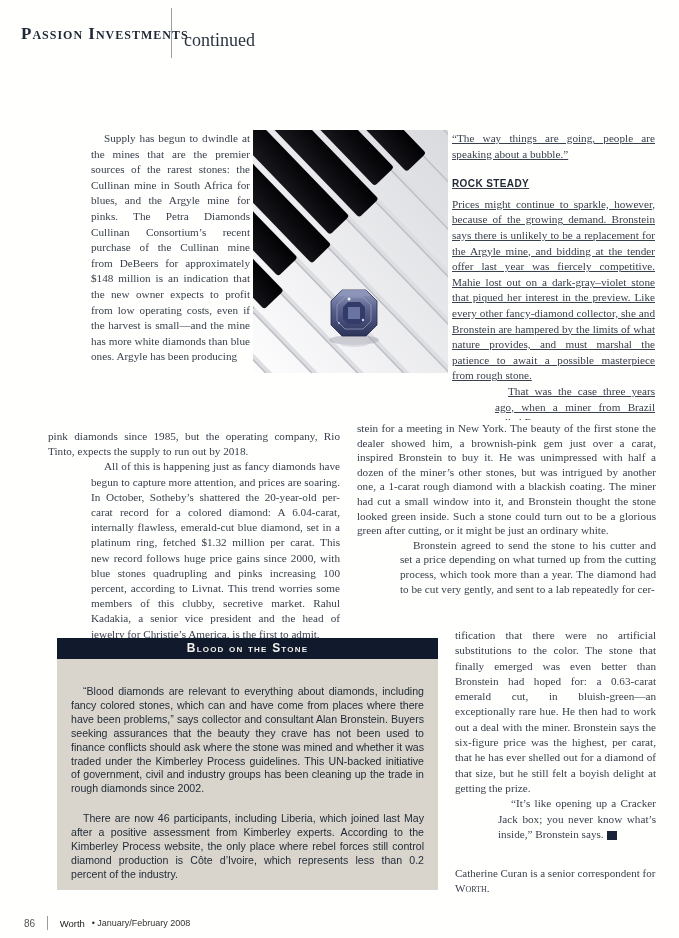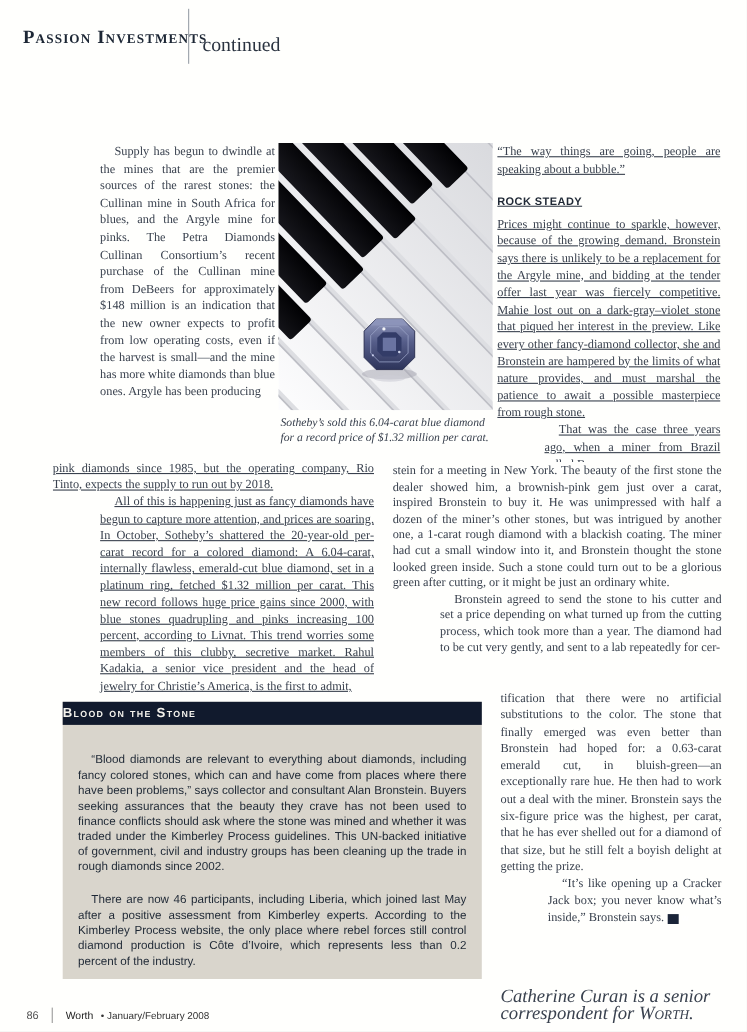--- a/index.html
+++ b/index.html
@@ -11,21 +11,21 @@
   
   .masthead{position:absolute;top:24px;left:21px;}
   .mast-title{font-variant:small-caps;font-size:17px;letter-spacing:1px;color:#1d2735;font-weight:600;}
   .mast-divider{position:absolute;top:8px;left:171px;width:1px;height:50px;background:#9aa0a8;}
   .mast-continued{position:absolute;top:30px;left:184px;font-size:18px;color:#2a3340;}
   
   .txt{position:absolute;text-align:justify;font-size:11.2px;line-height:15.6px;overflow:hidden;}
   .txt p{margin:0;}
   .txt p.ind{text-indent:13px;margin-left:43px;}
   .col-left-narrow{left:48px;top:131px;width:202px;height:288px;}
-  .col-left-wide{left:48px;top:419px;width:292px;height:214px;line-height:15.2px;text-decoration:underline;}
+  .col-left-wide{left:48px;top:429px;width:292px;height:214px;line-height:15.2px;}
   .col-right-narrow{left:452px;top:131px;width:203px;height:289px;text-decoration:underline;}
   .col-right-wide{left:357px;top:421px;width:299px;height:205px;line-height:14.6px;}
   .col-right-bottom{left:455px;top:628px;width:201px;height:232px;line-height:15.3px;}
   .rock-heading{
     font-family:"Liberation Sans", sans-serif;font-weight:bold;font-size:10px;
     letter-spacing:.4px;color:#1f2835;margin:14px 0 5px 0 !important;text-align:left;
   }
   .endmark{
     display:inline-block;width:10px;height:9px;background:#1a2438;color:#fff;
     font-family:"Liberation Sans", sans-serif;font-weight:bold;font-size:7px;
@@ -33,36 +33,36 @@
   }
   
   .photo{position:absolute;left:253px;top:130px;width:195px;height:243px;overflow:hidden;}
   .caption{
     position:absolute;left:255px;top:378px;width:192px;
     font-style:italic;font-size:10.6px;line-height:14px;color:#39414e;text-align:left;
   }
   
   .sidebar{position:absolute;left:57px;top:638px;width:381px;height:252px;background:#d9d5cc;}
   .sidebar-head{
-    height:21px;background:#111a2d;color:#f4f2ec;
+    height:21px;background:#111a2d;color:#f4f2ec;text-align:center;
     font-family:"Liberation Sans", sans-serif;font-weight:bold;font-size:12px;
     letter-spacing:1.2px;line-height:21px;font-variant:small-caps;
   }
   .sidebar-body{
     padding:10px 14px 0 14px;font-family:"Liberation Sans", sans-serif;
     font-size:10.6px;line-height:13.9px;color:#1e2835;text-align:justify;overflow:hidden;height:214px;
   }
   .sidebar-body p{margin:0 0 4px 0;}
   .sidebar-body p.ind{text-indent:12px;margin-top:16px;}
   .sb-lead{font-weight:bold;}
   .sb-film{font-weight:bold;font-style:italic;}
   
   .byline{
     position:absolute;left:455px;top:866px;width:205px;
-    font-style:italic;font-size:17px;line-height:15px;color:#39414e;margin-top:32px;
+    font-size:11px;line-height:15px;color:#39414e;
   }
   .byline .brand{font-variant:small-caps;}
   
   .footer{position:absolute;left:24px;top:916px;font-family:"Liberation Sans", sans-serif;font-size:10px;color:#3a3a3a;}
   .footer .pnum{display:inline-block;vertical-align:middle;color:#555;}
   .footer .fdiv{display:inline-block;vertical-align:middle;width:1px;height:14px;background:#9b9b9b;margin:0 9px;}
   .footer .fmag{display:inline-block;vertical-align:middle;font-weight:normal;font-size:9.5px;color:#222;text-align:center;}
   .footer .fissue{display:inline-block;vertical-align:middle;font-size:9px;color:#333;margin-left:4px;}
 </style>
 </head>
@@ -152,21 +152,20 @@
         <polygon points="89,160 113,160 118,166 84,166" fill="#8d95ba" opacity="0.9"></polygon>
         <polygon points="92,167 110,167 118,175 118,191 110,199 92,199 84,191 84,175" fill="none" stroke="#9aa2c6" stroke-width="0.9" opacity="0.8"></polygon>
         <polygon points="95,172 107,172 112,177 112,189 107,194 95,194 90,189 90,177" fill="#333c68"></polygon>
         <rect x="95" y="177" width="12" height="12" fill="#6a74a2"></rect>
         <circle cx="96" cy="169" r="1.5" fill="#ffffff" opacity="0.9"></circle>
         <circle cx="110" cy="190" r="1.2" fill="#e8ecff" opacity="0.85"></circle>
         <circle cx="86" cy="193" r="1" fill="#dfe4ff" opacity="0.8"></circle>
       </g>
     </svg>
   </div>
-  <div class="caption">Sotheby’s sold this 6.04-carat blue diamond for a record price of $1.32 million per carat.</div>
 
   <div class="txt col-right-narrow">
     <p>“The way things are going, people are speaking about a bubble.”</p>
     <p class="rock-heading">ROCK STEADY</p>
     <p>Prices might continue to sparkle, however, because of the growing demand. Bronstein says there is unlikely to be a replacement for the Argyle mine, and bidding at the tender offer last year was fiercely competitive. Mahie lost out on a dark-gray–violet stone that piqued her interest in the preview. Like every other fancy-diamond collector, she and Bronstein are hampered by the limits of what nature provides, and must marshal the patience to await a possible masterpiece from rough stone.</p>
     <p class="ind">That was the case three years ago, when a miner from Brazil called Bron-</p>
   </div>
 
   <div class="txt col-left-wide">
     <p>pink diamonds since 1985, but the operating company, Rio Tinto, expects the supply to run out by 2018.</p>

